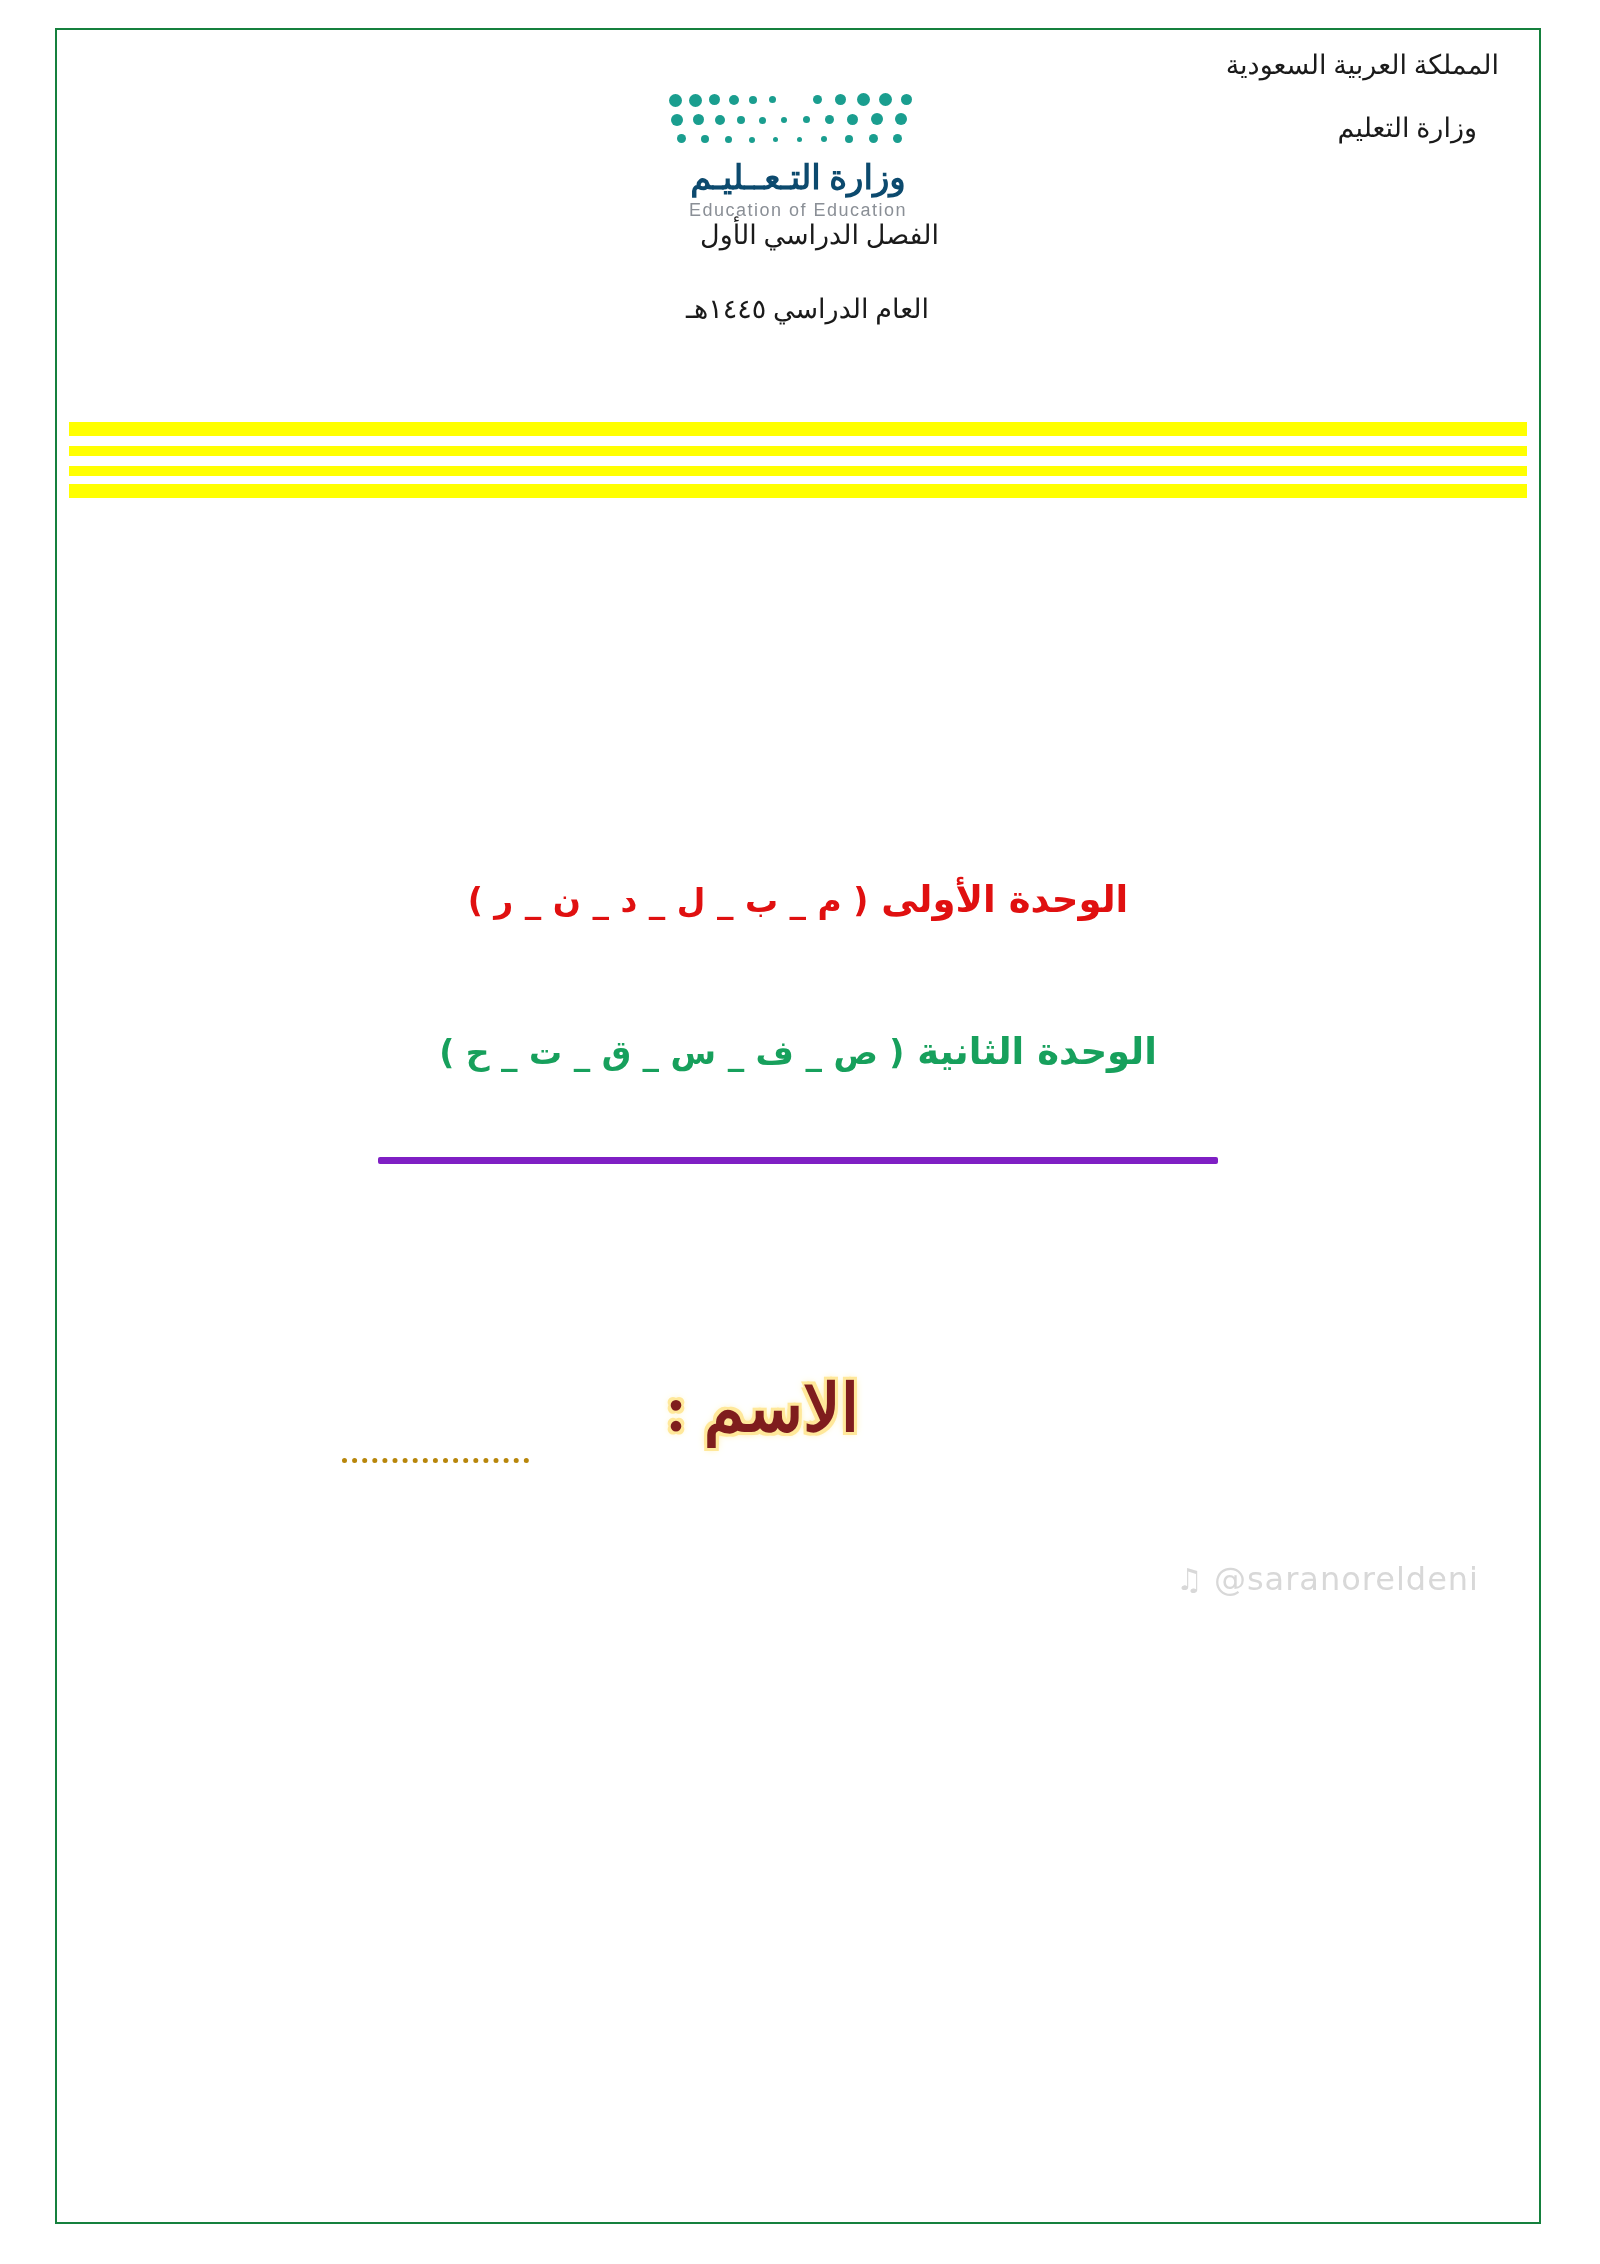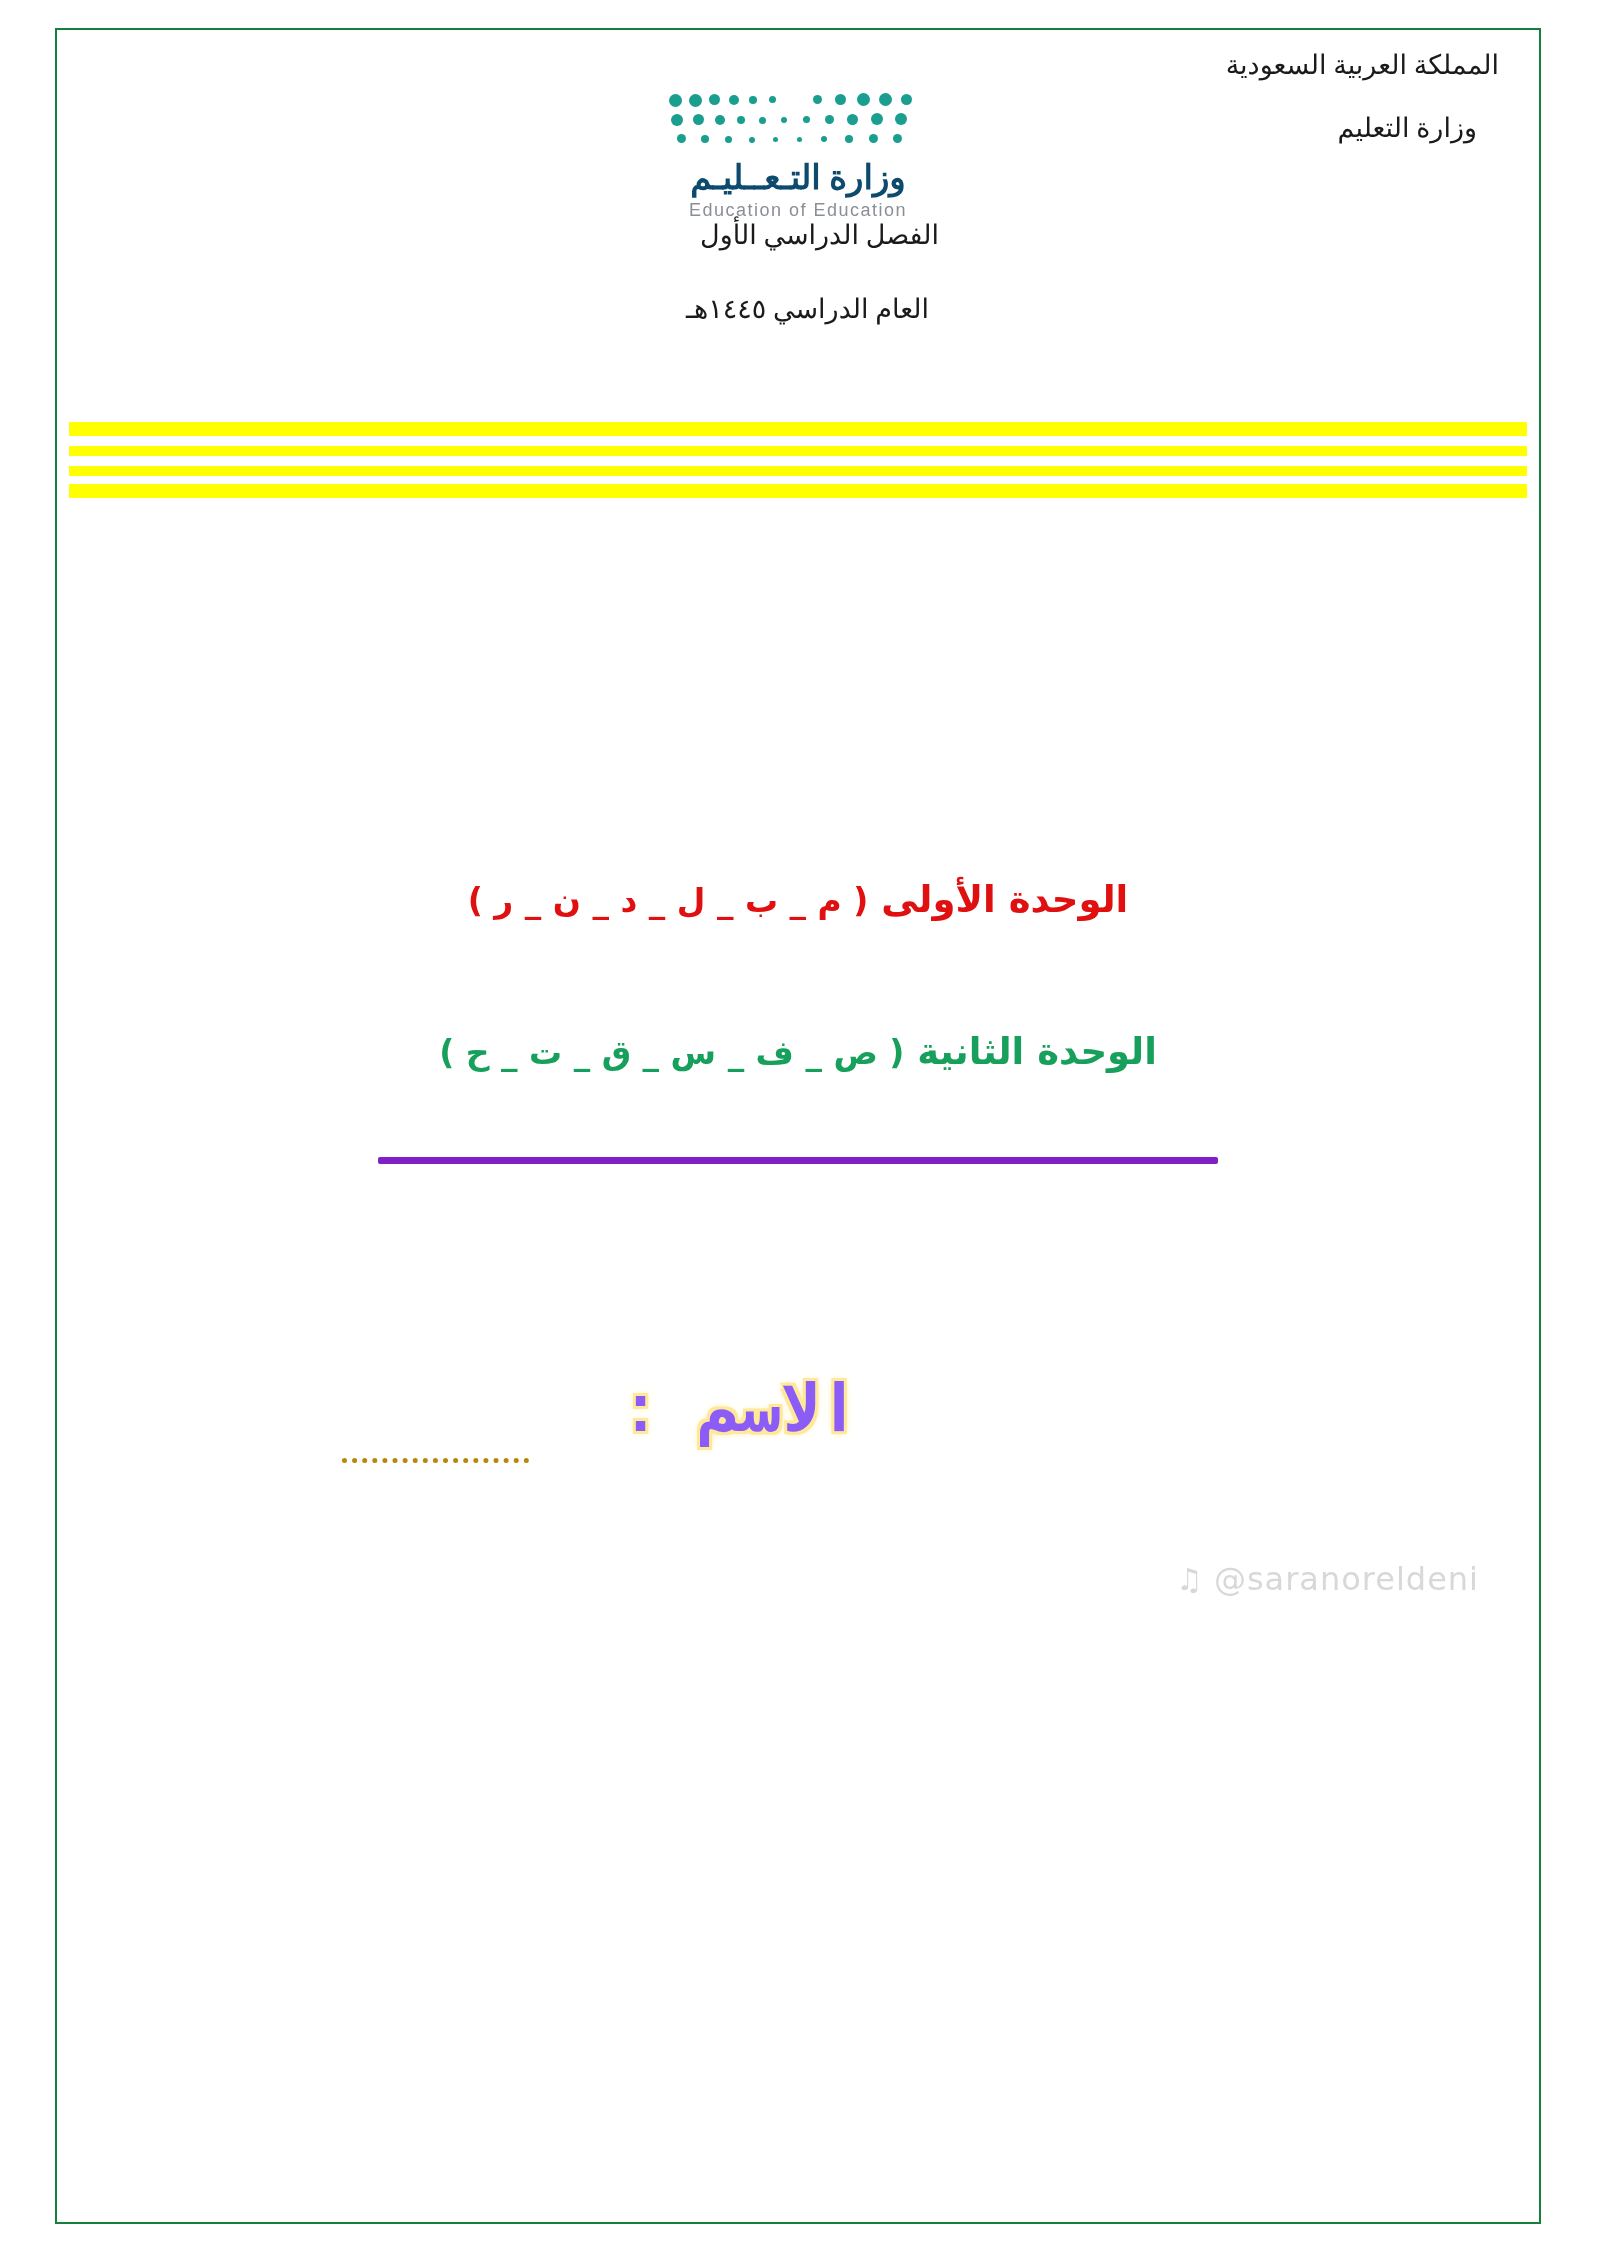--- a/index.html
+++ b/index.html
@@ -189,24 +189,24 @@
     position: absolute;
     top: 1340px;
     left: 0;
     width: 100%;
     height: 120px;
   }
   .name-label {
     position: absolute;
     right: 680px;
     top: 0;
-    font-family: Liberation Mono, monospace;
+    font-family: Liberation Serif, serif;
     font-size: 66px;
     font-weight: bold;
-    color: #8b5cf6;
+    color: #7f1d1d;
     direction: rtl;
     text-shadow:
       -3px -3px 0 #ffe89a, 3px -3px 0 #ffe89a,
       -3px 3px 0 #ffe89a, 3px 3px 0 #ffe89a,
       0 0 9px #ffe066;
     white-space: nowrap;
   }
   .name-dots {
     position: absolute;
     right: 1010px;

